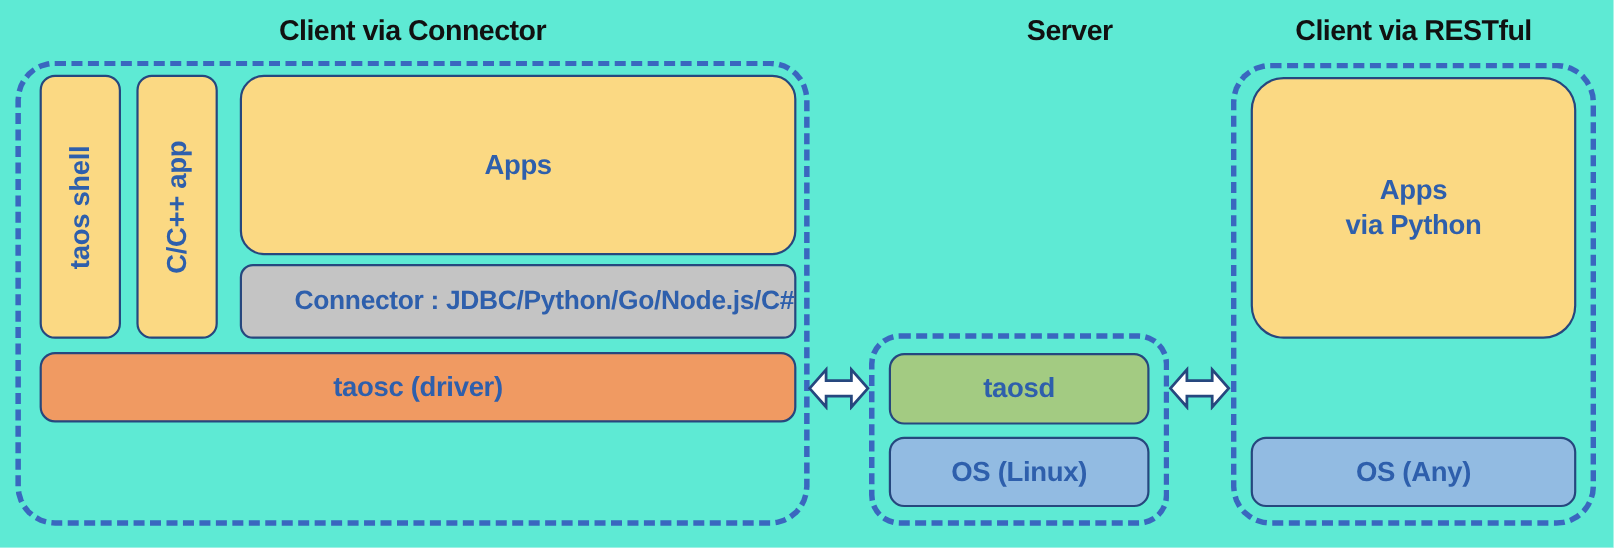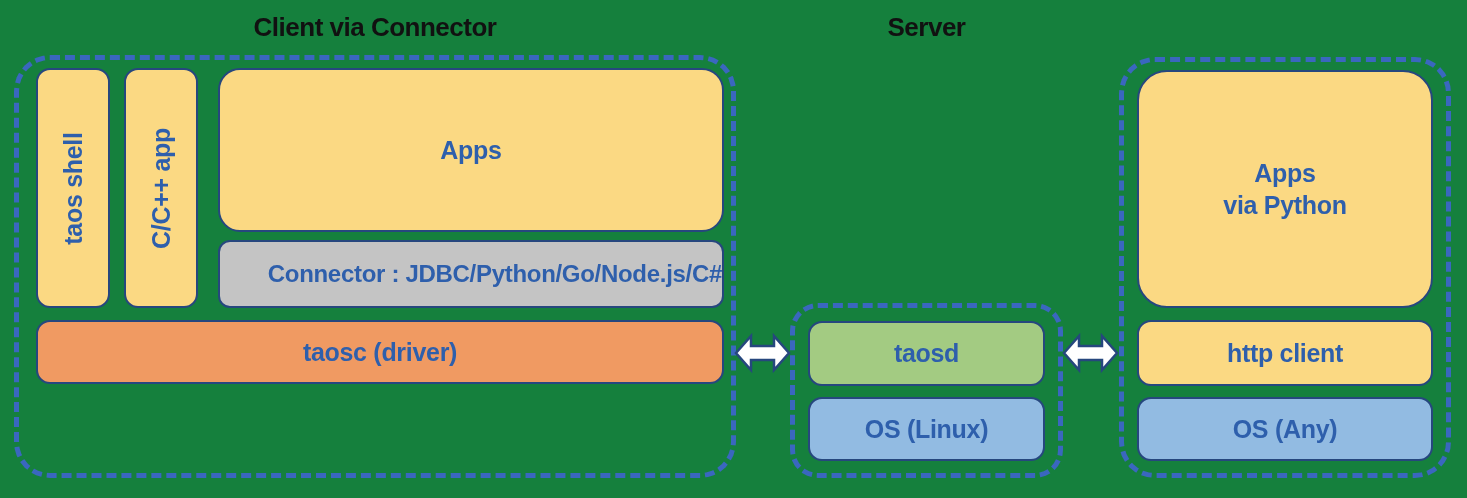--- a/index.html
+++ b/index.html
@@ -5,21 +5,21 @@
   html, body {
     margin: 0;
     padding: 0;
     background: #ffffff;
     font-family: "Liberation Sans", sans-serif;
   }
   #stage {
     position: relative;
     width: 1467px;
     height: 498px;
-    background: #15803d;
+    background: #5eead4;
     overflow: hidden;
   }
   .title {
     position: absolute;
     top: 12px;
     text-align: center;
     font-size: 26px;
     font-weight: bold;
     color: #111111;
     letter-spacing: -0.5px;
@@ -62,21 +62,22 @@
     height: 40px;
   }
   .multiline { line-height: 1.3; white-space: normal; }
 </style>
 </head>
 <body>
 
 <div id="stage">
 
   <div class="title" style="left:14px; width:722px;">Client via Connector</div>
-  <div class="title" style="left:790px; width:273px;text-align:center;">Server</div>
+  <div class="title" style="left:836px; width:273px;text-align:center;">Server</div>
+  <div class="title" style="left:1119px; width:332px;">Client via RESTful</div>
 
   <div class="dashed-group" style="left:14px; top:55px; width:722px; height:423px;"></div>
 
   <div class="box yellow" style="left:36px; top:68px; width:74px; height:240px;">
     <span class="vtext">taos shell</span>
   </div>
 
   <div class="box yellow" style="left:124px; top:68px; width:74px; height:240px;">
     <span class="vtext">C/C++ app</span>
   </div>
@@ -112,21 +113,18 @@
     <path d="M2,20 L17,3 L17,13 L40,13 L40,3 L55,20 L40,37 L40,27 L17,27 L17,37 Z" fill="#ffffff" stroke="#26477e" stroke-width="2.5" stroke-linejoin="miter"></path>
   </svg>
 
   <div class="dashed-group" style="left:1119px; top:57px; width:332px; height:421px;"></div>
 
   <div class="box yellow multiline" style="left:1137px; top:70px; width:296px; height:238px; border-radius:30px; flex-direction:column;">
     <span>Apps</span>
     <span>via Python</span>
   </div>
 
-  <div class="box yellow" style="left:1137px; top:320px; width:296px; height:66px;">
-    <span>http client</span>
-  </div>
 
   <div class="box blue" style="left:1137px; top:397px; width:296px; height:64px;">
     <span>OS (Any)</span>
   </div>
 
 </div>
 
 </body></html>

